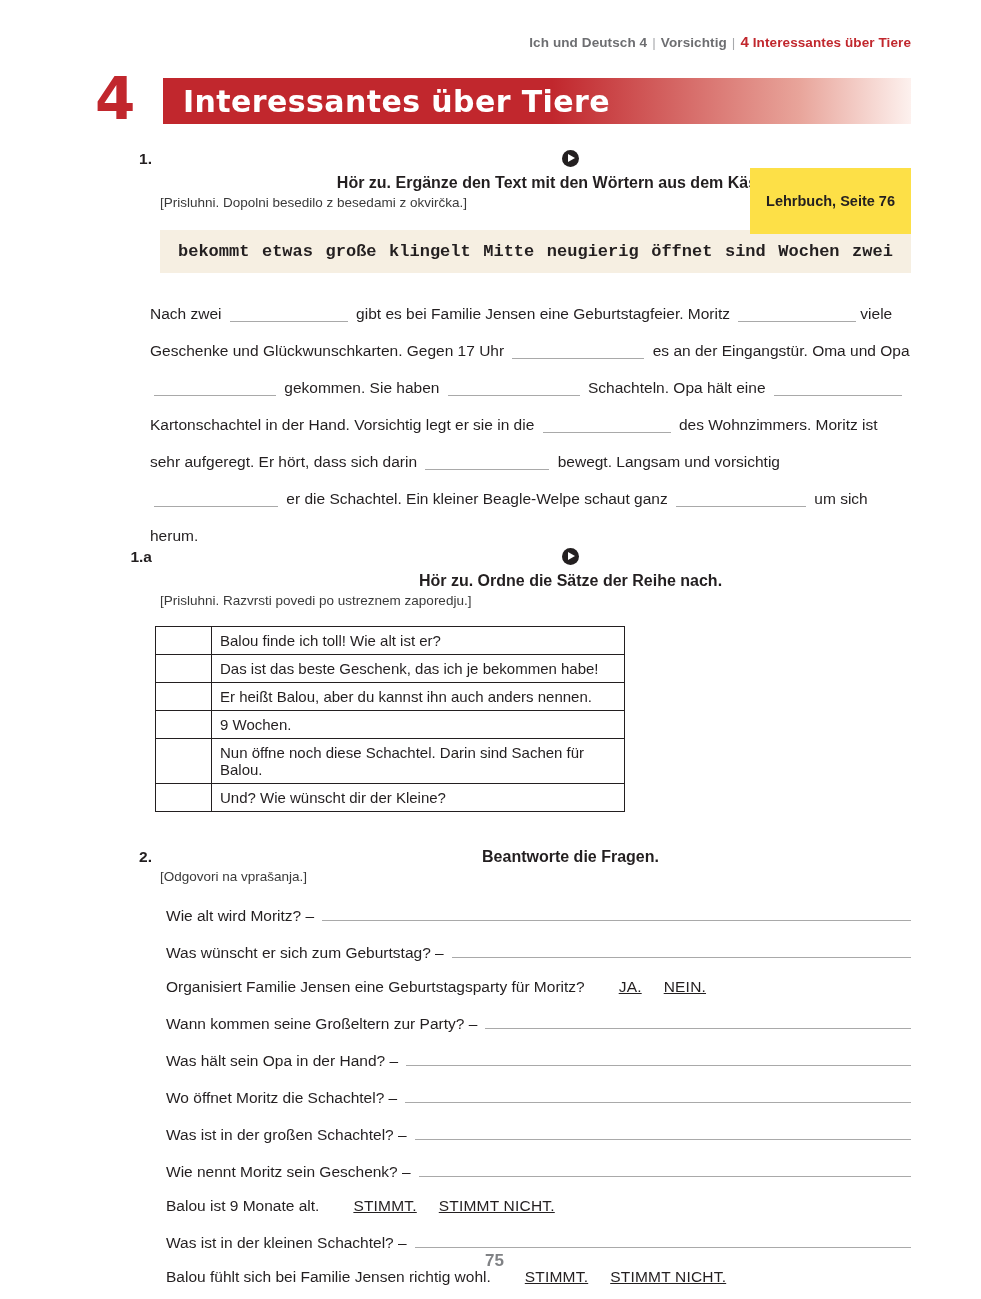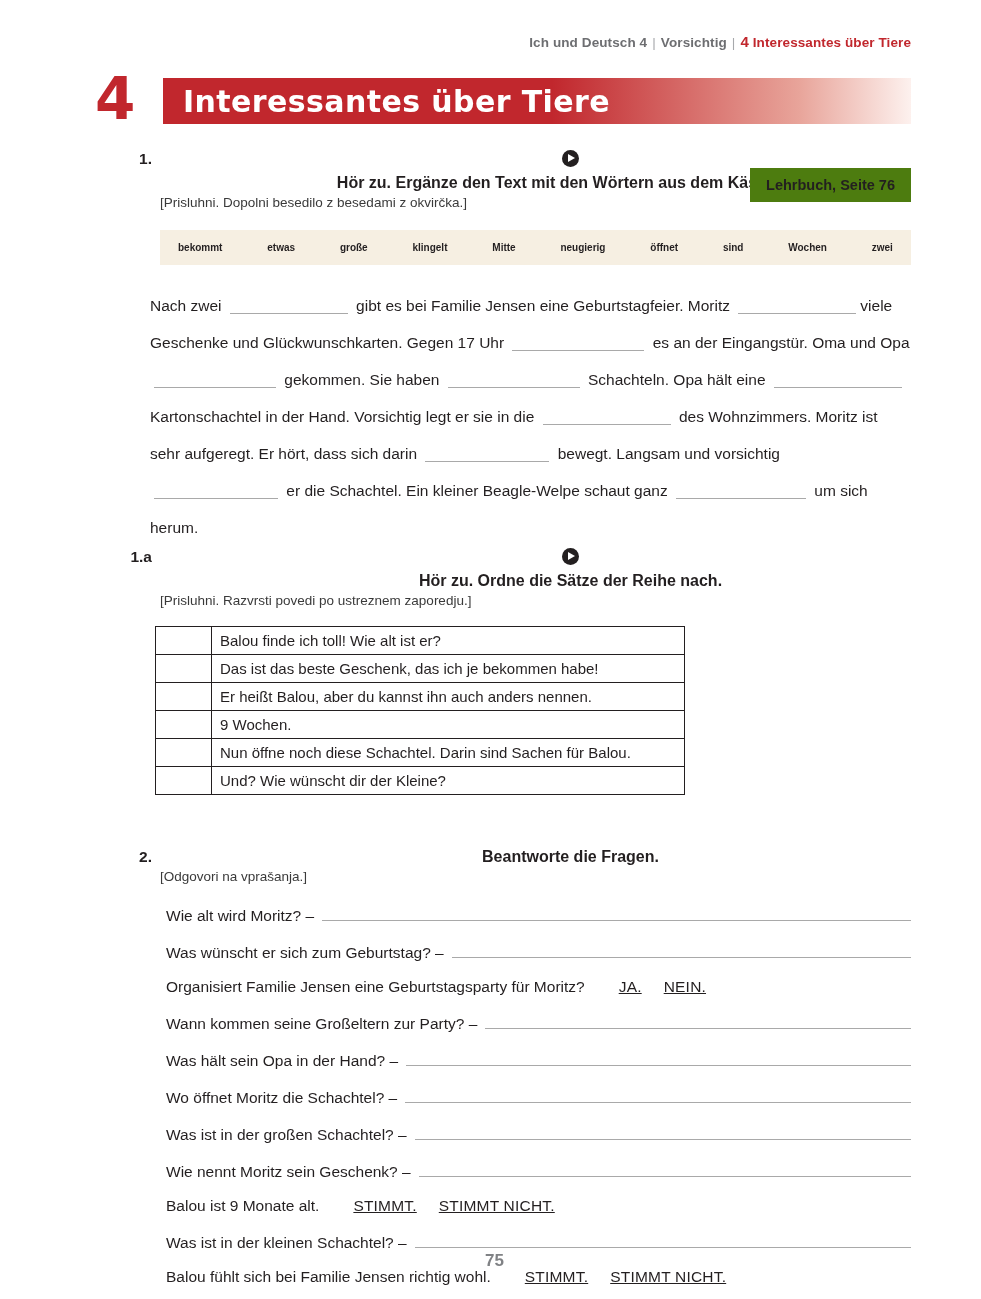--- a/index.html
+++ b/index.html
@@ -122,38 +122,39 @@
     font-size: 13.5px;
     color: #3a3a3a;
     margin-top: 3px;
   }
 
   
   .lehrbuch {
     position: absolute;
     right: 70px;
     top: 18px;
-    background: #4d7c0f;
+    background: #fde047;
     color: #231f20;
     font-size: 14.5px;
     font-weight: bold;
-    padding: 9px 16px;
+    padding: 25px 16px;
     white-space: nowrap;
     text-align: right;
   }
 
   
   .wordbox {
     margin: 20px 70px 0 160px;
     background: #f6efe2;
     padding: 12px 18px;
     display: flex;
     justify-content: space-between;
-    font-size: 10px;
-    font-weight: bold;
+    font-size: 17px;
+    font-weight: bold;
+    font-family: Liberation Mono, monospace;
   }
 
   
   .gaptext {
     margin: 22px 70px 0 150px;
     font-size: 15.5px;
     line-height: 37px;
     color: #231f20;
   }
   .gap {
@@ -161,21 +162,21 @@
     border-bottom: 1px solid #a9a9a9;
     height: 19px;
     vertical-align: -3px;
     margin: 0 4px;
   }
 
   
   .order-table {
     margin: 18px 0 0 155px;
     border-collapse: collapse;
-    width: 530px;
+    width: 470px;
     font-size: 15px;
   }
   .order-table td {
     border: 1px solid #231f20;
     padding: 5px 8px;
     height: 26px;
   }
   .order-table td.numcell {
     width: 56px;
   }

